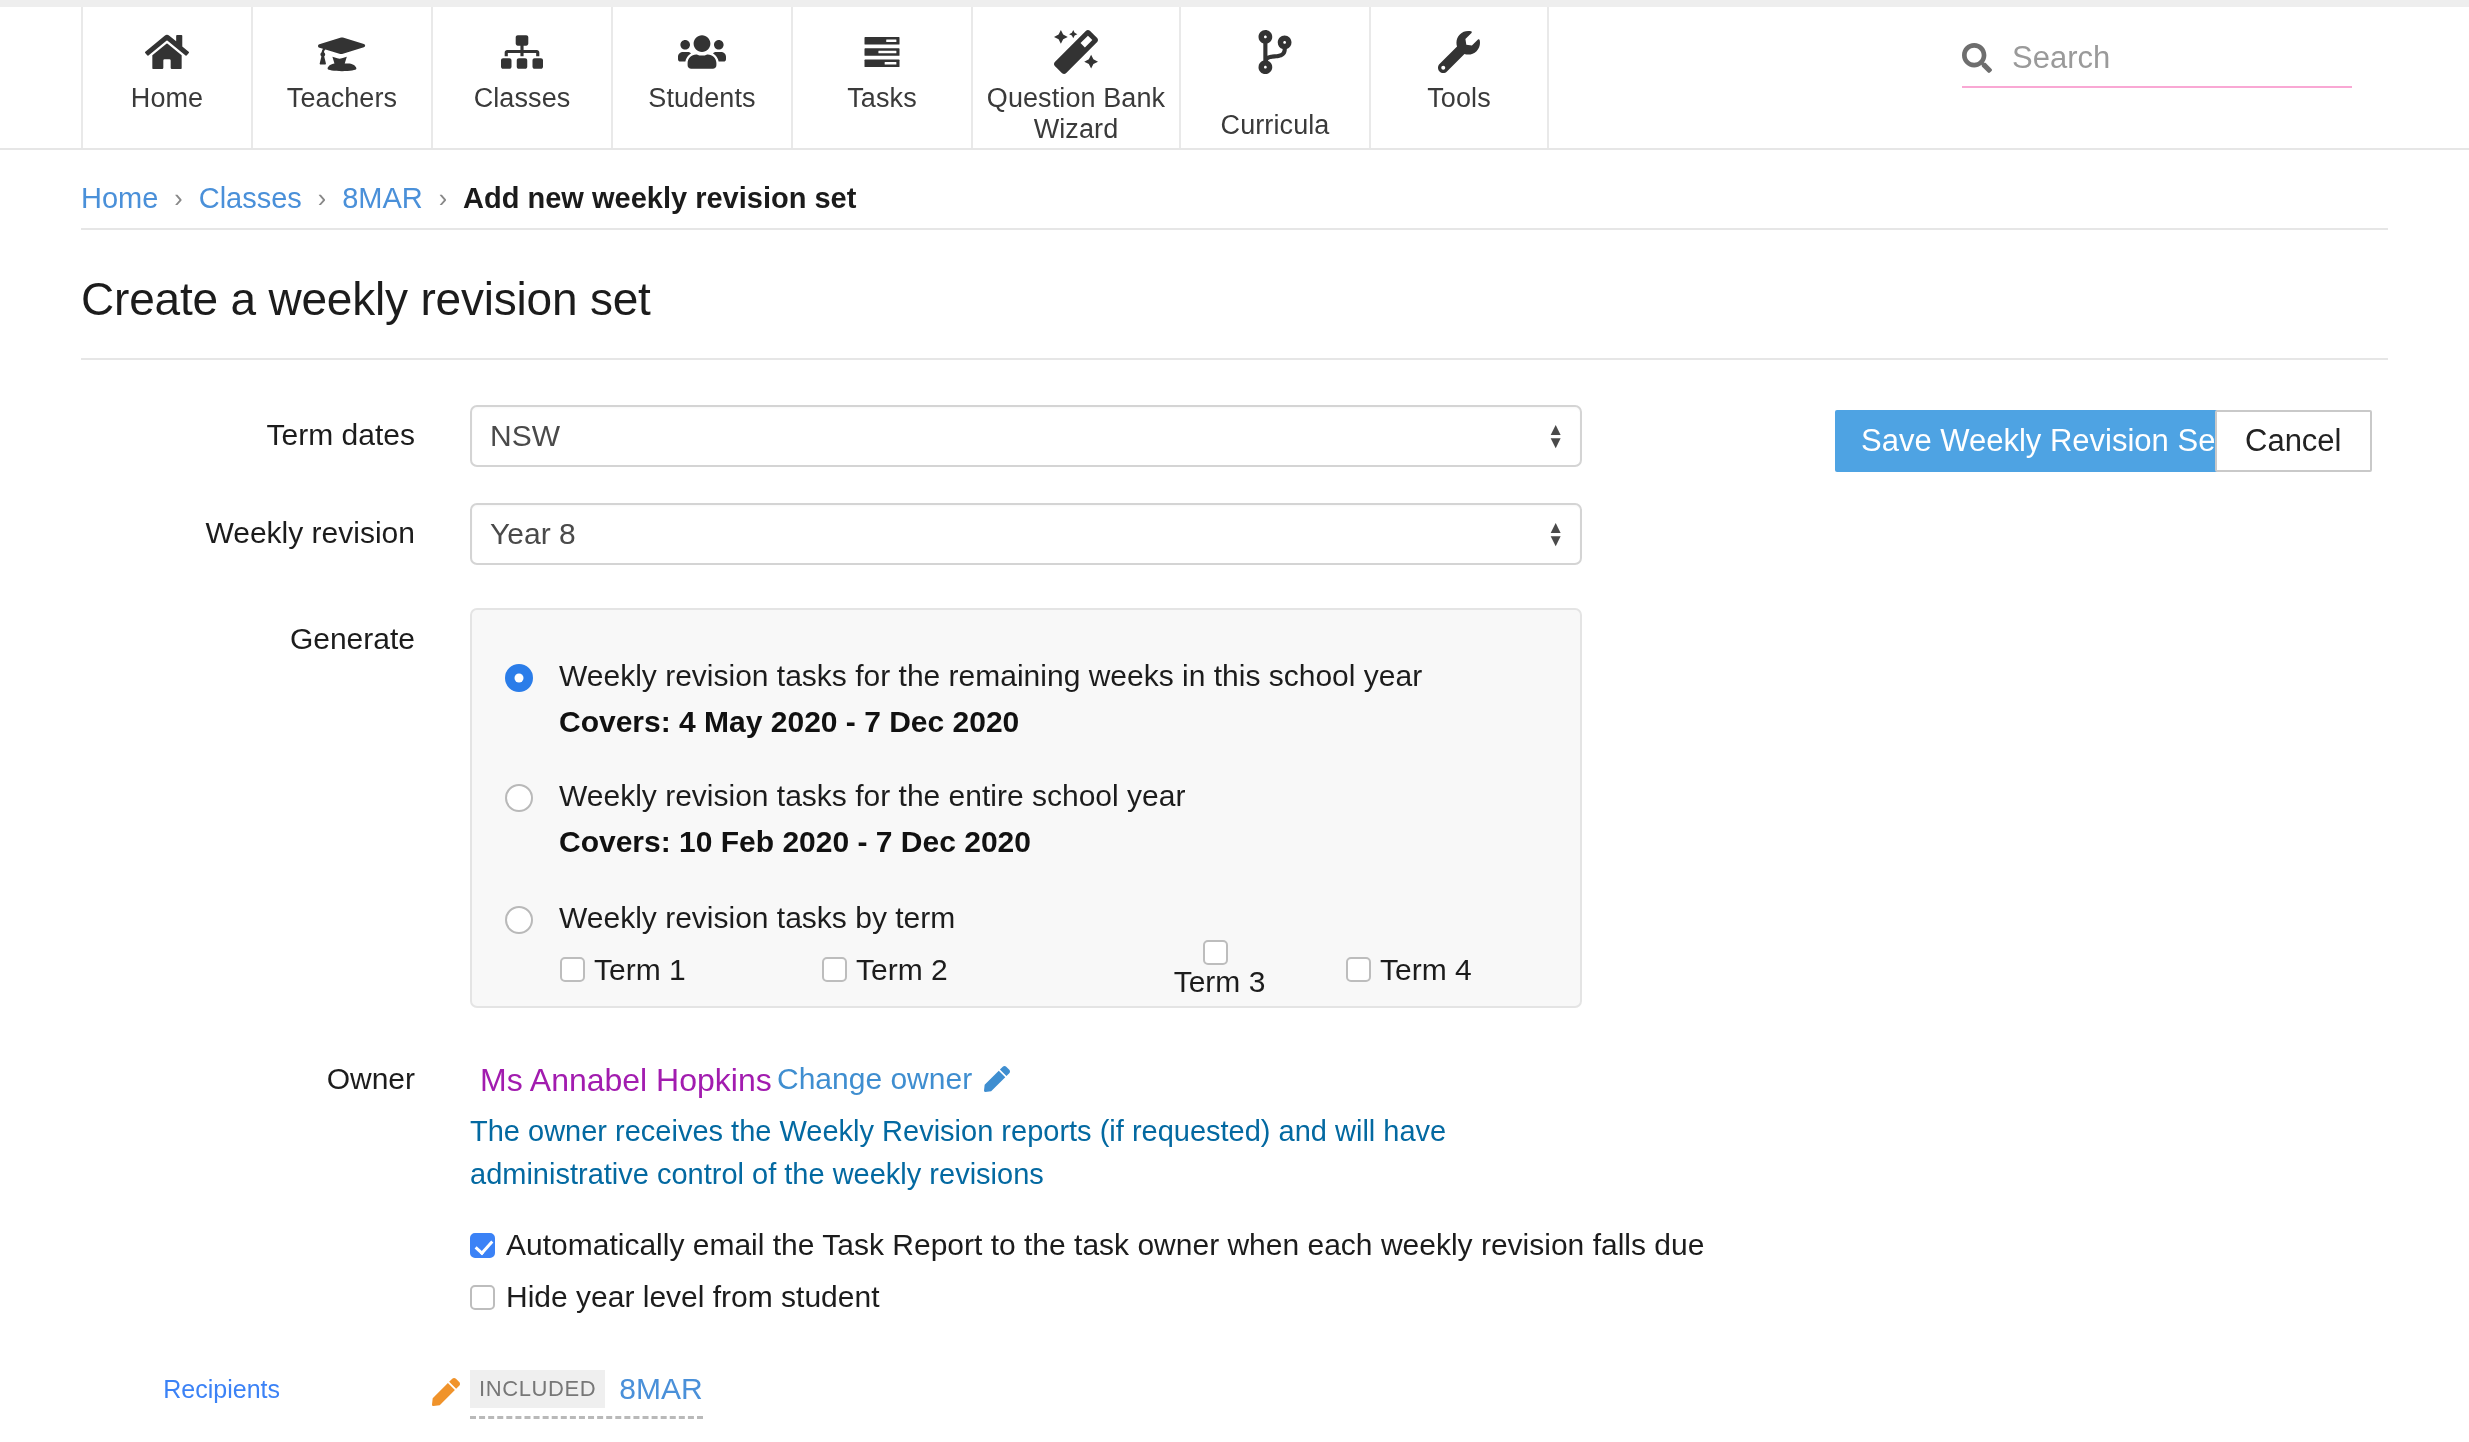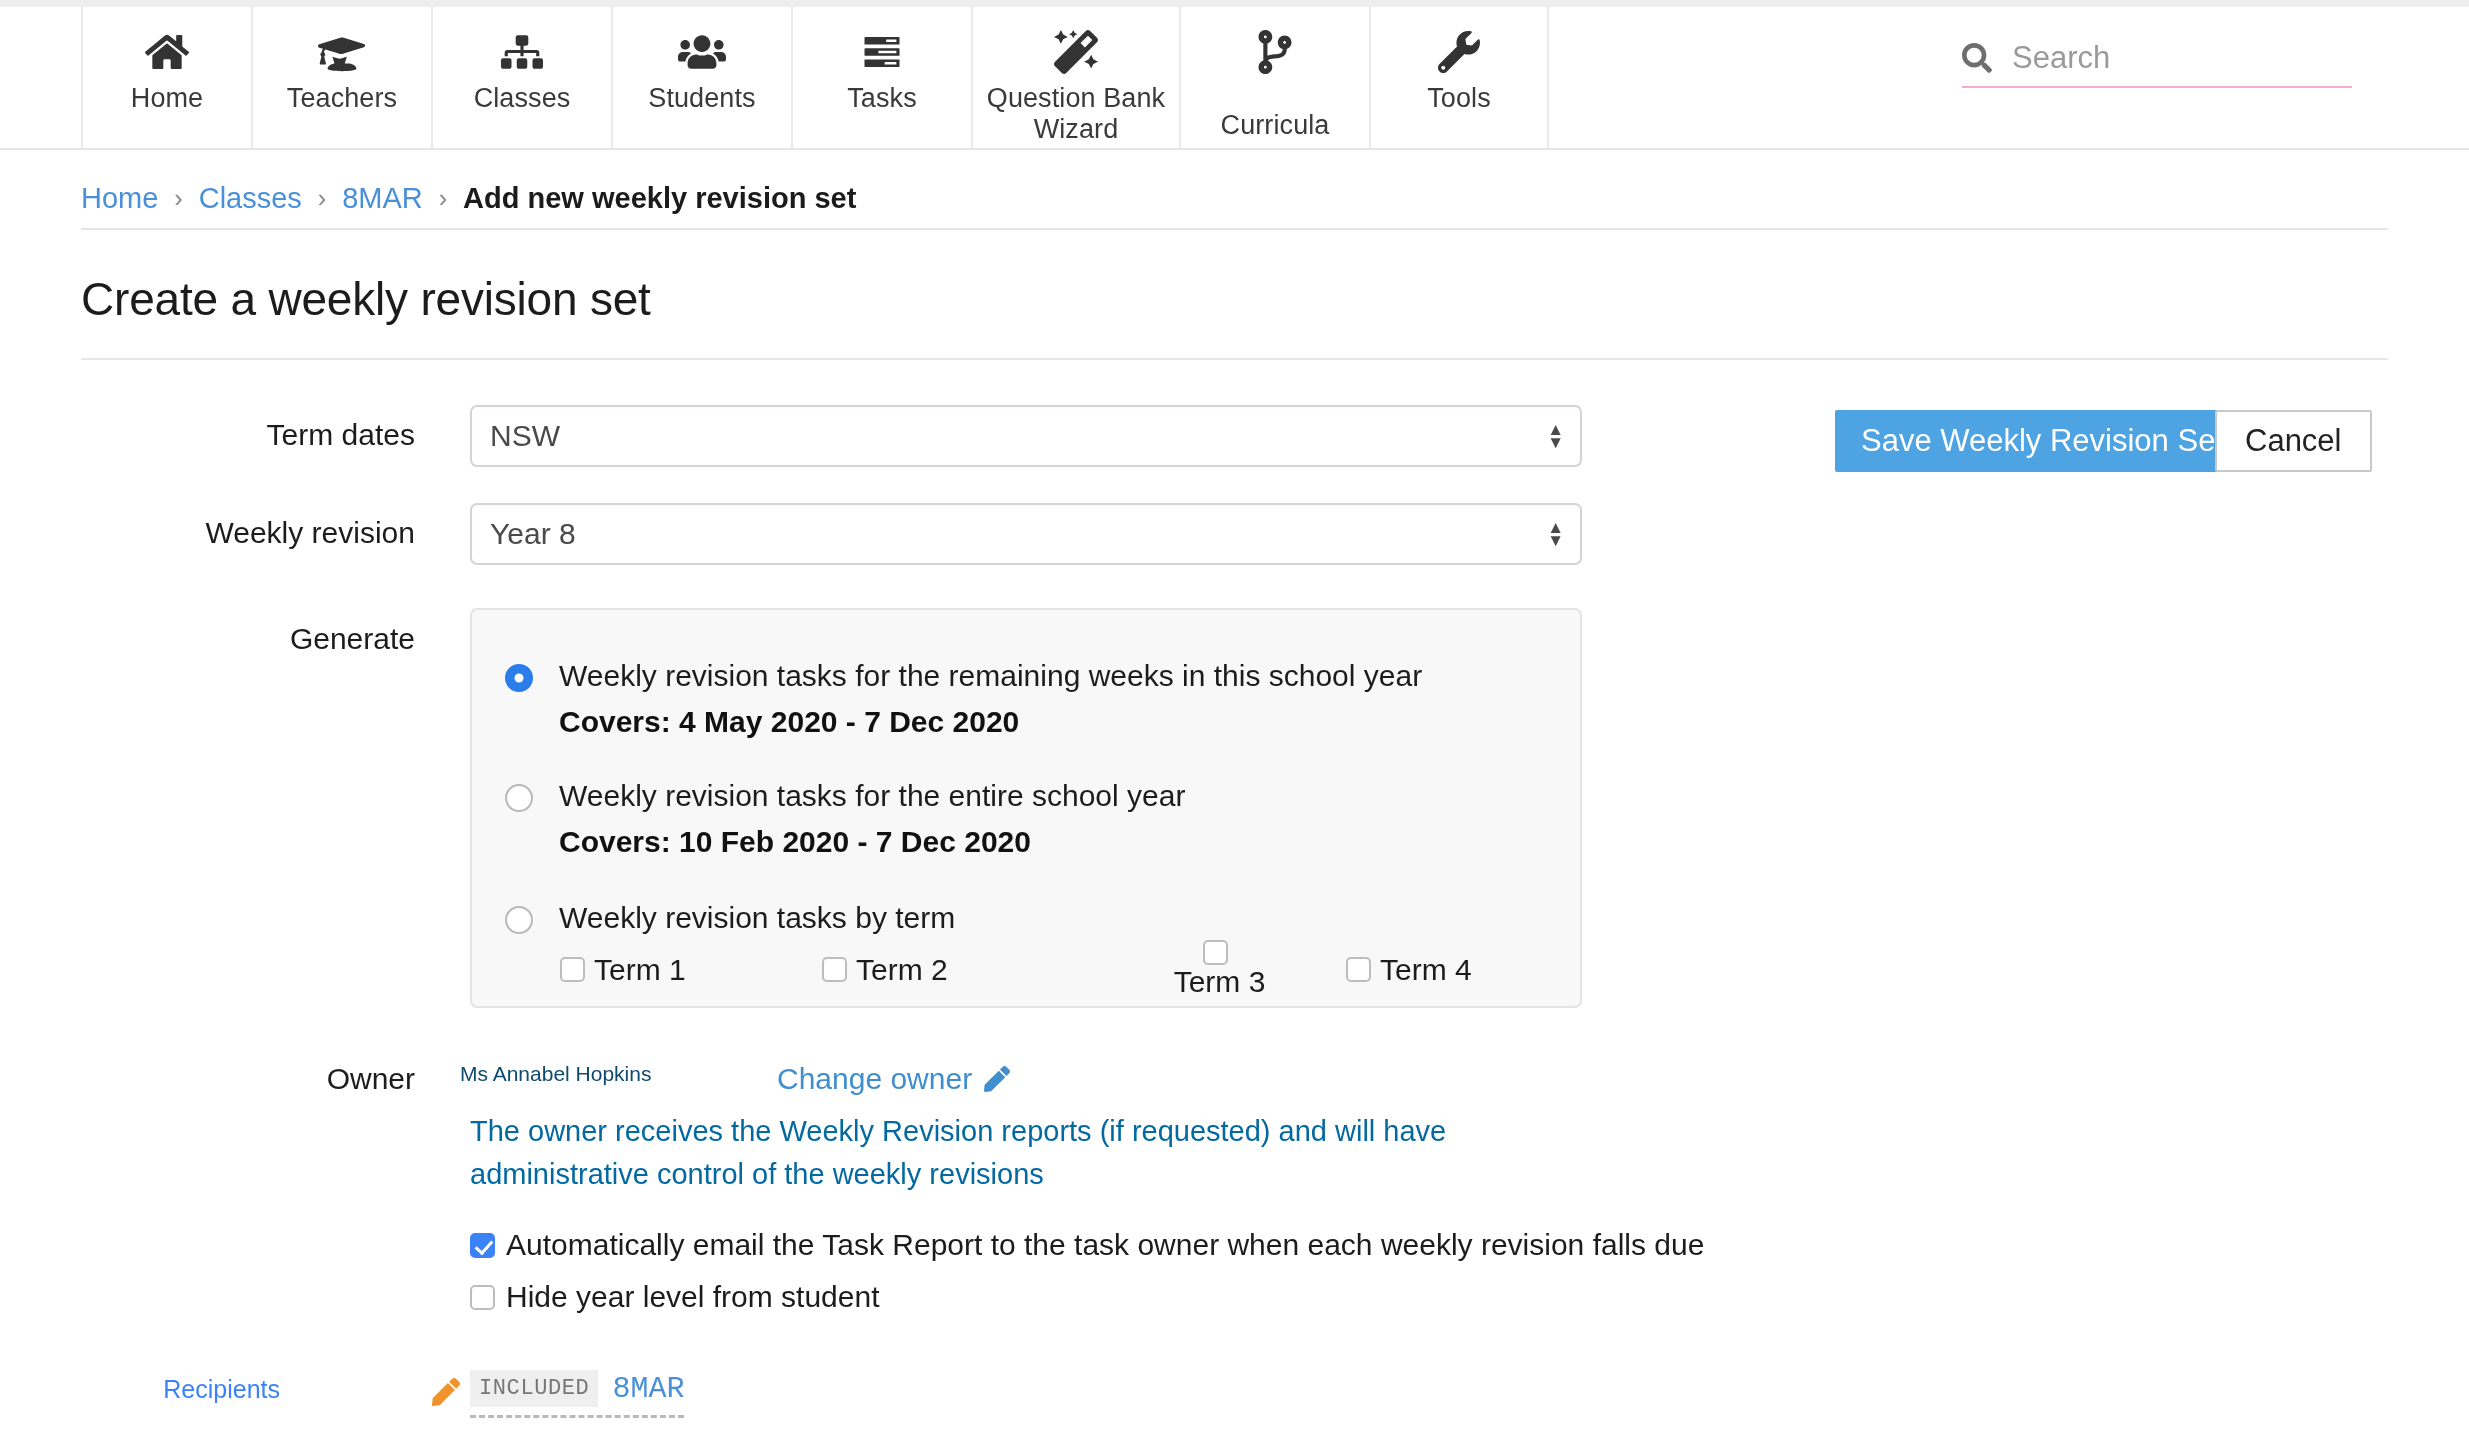--- a/index.html
+++ b/index.html
@@ -290,23 +290,23 @@
   .owner-label {
     position: absolute;
     top: 1062px; left: 25px;
     width: 390px;
     text-align: right;
     font-size: 30px;
     color: #1c1c1c;
   }
   .owner-name {
     position: absolute;
-    top: 1062px; left: 460px;
-    font-size: 21px;
-    color: #0c4a6e;
+    top: 1062px; left: 480px;
+    font-size: 32px;
+    color: #a21caf;
   }
   .change-owner {
     position: absolute;
     top: 1062px; left: 777px;
     font-size: 30px;
     color: #3f8ed0;
     cursor: pointer;
     display: flex;
     align-items: center;
   }
@@ -349,21 +349,20 @@
     cursor: pointer;
   }
   .recipients-pencil svg { display: block; }
   .recipients-group {
     position: absolute;
     top: 1370px; left: 470px;
     display: flex;
     align-items: center;
     border-bottom: 3px dashed #b9b9b9;
     padding-bottom: 8px;
-    font-family: Liberation Mono, monospace;
   }
   .included-badge {
     background: #efefef;
     color: #777777;
     font-size: 22px;
     letter-spacing: 0.6px;
     padding: 6px 9px;
   }
   .recipient-link {
     color: #4a90d9;

